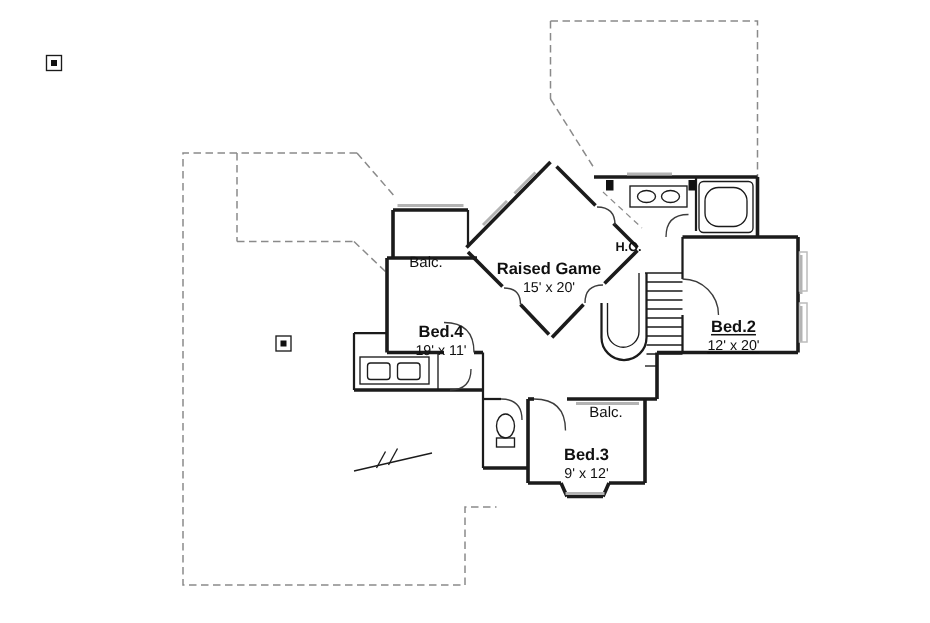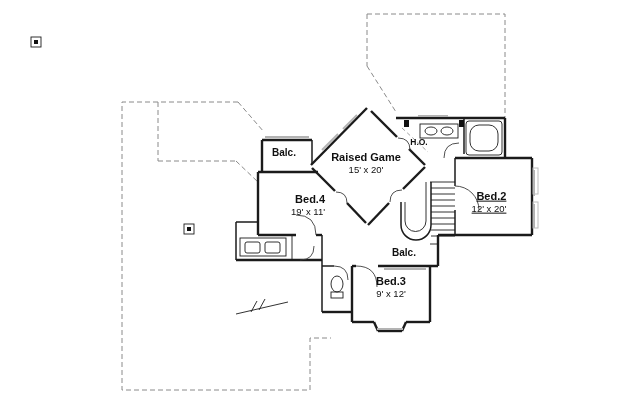--- a/index.html
+++ b/index.html
@@ -14,24 +14,24 @@
   .wall{stroke:var(--wall,#1b1b1b);stroke-width:2.4;fill:none;stroke-linecap:butt;}
   .w2{stroke:var(--wall,#1b1b1b);stroke-width:1.5;fill:none;}
   .thin{stroke:var(--wall,#1b1b1b);stroke-width:0.9;fill:none;}
   .arc{stroke:#3c3c3c;stroke-width:0.9;fill:none;}
   .dash{stroke:var(--dashed-outline,#8a8a8a);stroke-width:1;fill:none;stroke-dasharray:5 3;}
   .dashthin{stroke:var(--dashed-outline,#8a8a8a);stroke-width:0.8;fill:none;stroke-dasharray:4 3;}
   .win{stroke:var(--window,#b3b3b3);stroke-width:2;fill:none;}
   .winr{stroke:#bcbcbc;stroke-width:1;fill:none;}
   .blk{fill:#111;stroke:none;}
   
-  .label{position:absolute;transform:translate(-50%,-50%);text-align:center;color:#101010;line-height:1.06;white-space:nowrap;}
-  .room-name{font-weight:bold;font-size:11px;text-align:right;}
+  .label{position:absolute;transform:translate(-50%,-50%);text-align:center;color:#101010;line-height:1.06;white-space:nowrap;margin-top:23px;}
+  .room-name{font-weight:bold;font-size:11px;}
   .room-dims{font-size:9.5px;margin-top:1px;}
-  .balc{font-size:10px;font-weight:bold;}
+  .balc{font-size:10px;font-weight:normal;}
   .tinylab{font-size:8.5px;font-weight:bold;}
 </style>
 </head>
 <body>
 
 <div class="stage">
 
   <svg width="620" height="415" viewBox="0 0 620 415">
 
     <g>
@@ -162,21 +162,21 @@
       <path class="win" d="M418 116 H448"></path>
       <path class="win" d="M384 269 H426"></path>
     </g>
   </svg>
 
   <div class="label" style="left:366px;top:163px;">
     <div class="room-name">Raised Game</div>
     <div class="room-dims">15' x 20'</div>
   </div>
 
-  <div class="label" style="left:308px;top:205px;">
+  <div class="label" style="left:294px;top:205px;">
     <div class="room-name">Bed.4</div>
     <div class="room-dims">19' x 11'</div>
   </div>
 
   <div class="label" style="left:489px;top:202px;text-decoration:underline;">
     <div class="room-name">Bed.2</div>
     <div class="room-dims">12' x 20'</div>
   </div>
 
   <div class="label" style="left:391px;top:287px;">

